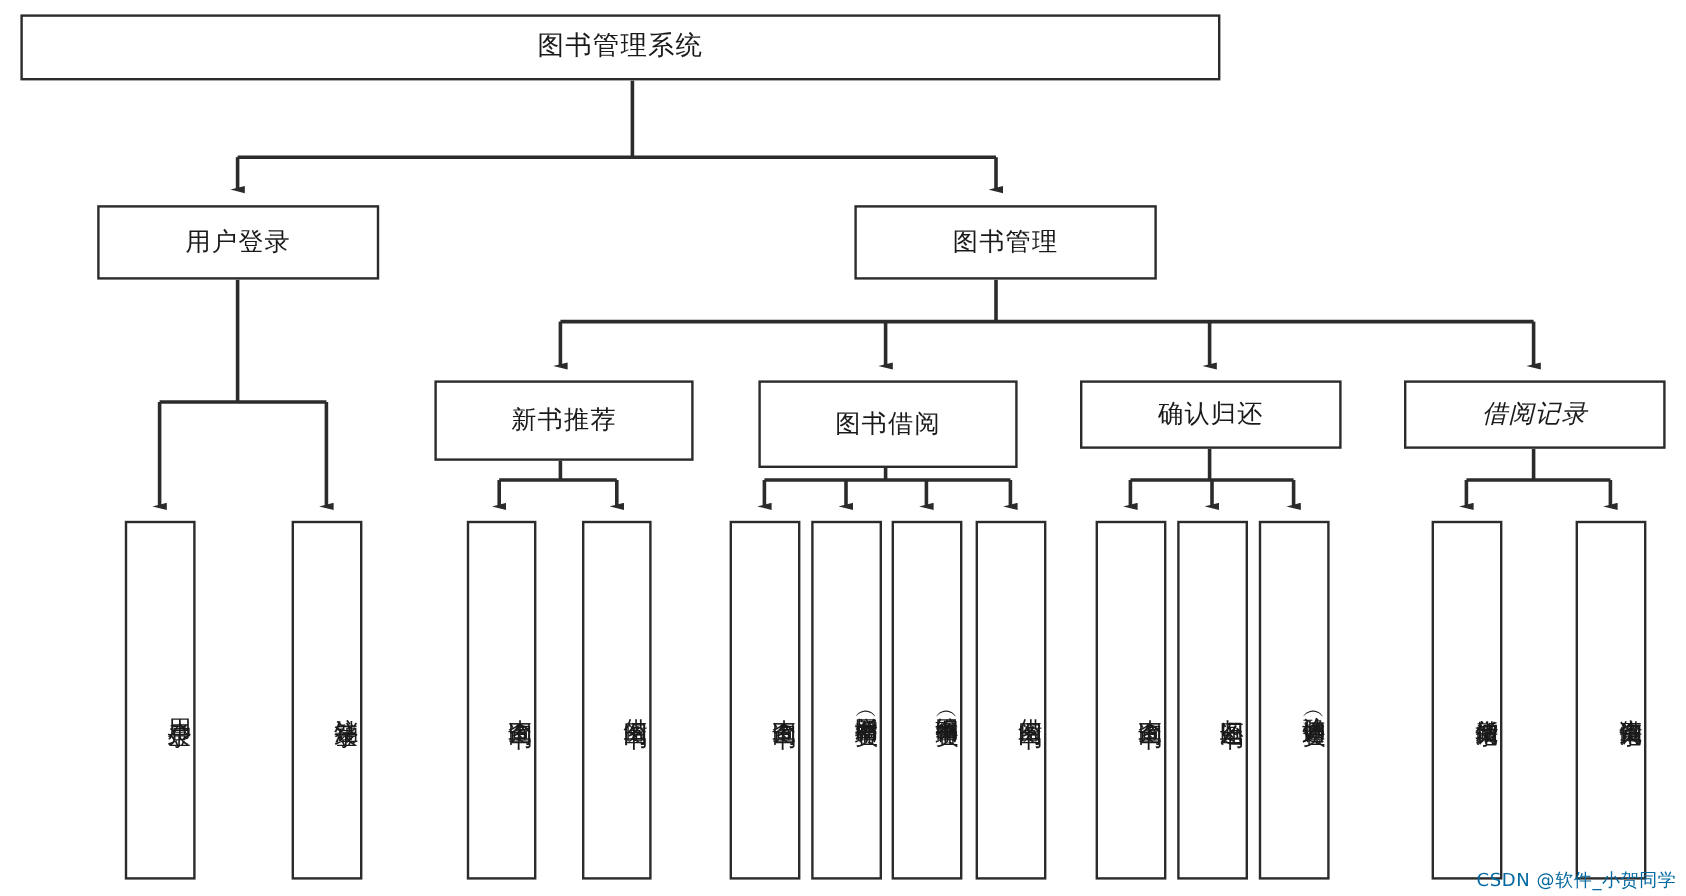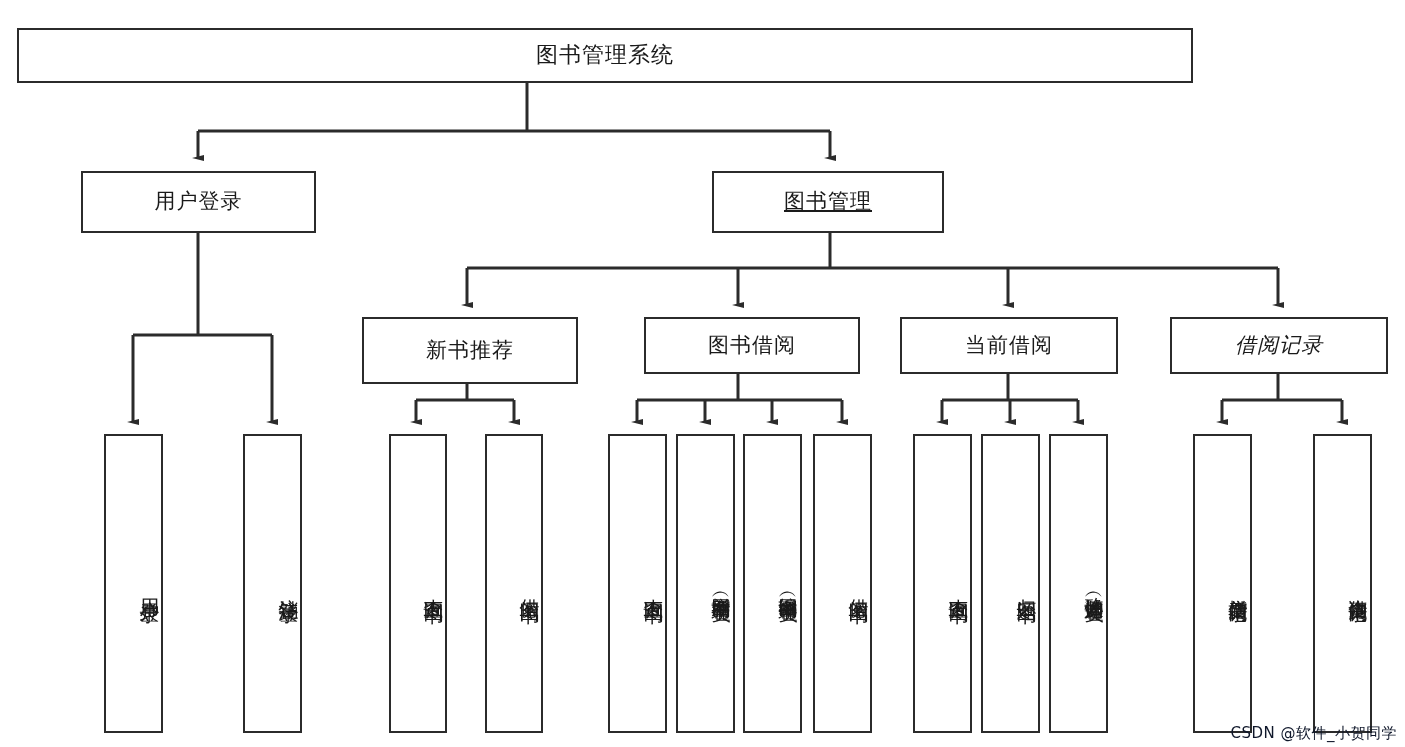--- a/index.html
+++ b/index.html
@@ -56,21 +56,21 @@
   }
   .title-node {
     font-size: 22px;
     letter-spacing: 1px;
   }
   .watermark {
     position: absolute;
     right: 8px;
     bottom: 4px;
     font-size: 15px;
-    color: #0f172a;
+    color: #0369a1;
     letter-spacing: 0.5px;
     white-space: nowrap;
     pointer-events: none;
   }
 </style>
 </head>
 <body>
 
 <div id="canvas">
 
@@ -119,28 +119,28 @@
       <path d="M1010,400 L1010,422" marker-end="url(#arrow)"></path>
       <path d="M1078,400 L1078,422" marker-end="url(#arrow)"></path>
 
       <path d="M1278,374 L1278,400"></path>
       <path d="M1222,400 L1342,400"></path>
       <path d="M1222,400 L1222,422" marker-end="url(#arrow)"></path>
       <path d="M1342,400 L1342,422" marker-end="url(#arrow)"></path>
     </g>
   </svg>
 
-  <div class="node node-h title-node" style="left:17px; top:28px; width:1176px; height:55px;">图书管理系统</div>
+  <div class="node node-h title-node" style="left:17px; top:12px; width:1000px; height:55px;">图书管理系统</div>
 
   <div class="node node-h" style="left:81px; top:171px; width:235px; height:62px;">用户登录</div>
-  <div class="node node-h" style="left:712px; top:171px; width:232px; height:62px;text-decoration:underline;">图书管理</div>
+  <div class="node node-h" style="left:712px; top:171px; width:252px; height:62px;">图书管理</div>
 
   <div class="node node-h" style="left:362px; top:317px; width:216px; height:67px;">新书推荐</div>
-  <div class="node node-h" style="left:632px; top:317px; width:216px; height:57px;margin-left:12px;">图书借阅</div>
-  <div class="node node-h" style="left:900px; top:317px; width:218px; height:57px;">当前借阅</div>
+  <div class="node node-h" style="left:632px; top:317px; width:216px; height:73px;">图书借阅</div>
+  <div class="node node-h" style="left:900px; top:317px; width:218px; height:57px;">确认归还</div>
   <div class="node node-h" style="left:1170px; top:317px; width:218px; height:57px;font-style:italic;">借阅记录</div>
 
   <div class="node node-v" style="left:104px; top:434px; width:59px; height:299px;">用户登录</div>
   <div class="node node-v" style="left:243px; top:434px; width:59px; height:299px;">注销登录</div>
 
   <div class="node node-v" style="left:389px; top:434px; width:58px; height:299px;">查询图书</div>
   <div class="node node-v" style="left:485px; top:434px; width:58px; height:299px;">借阅图书</div>
 
   <div class="node node-v" style="left:608px; top:434px; width:59px; height:299px;">查询图书</div>
   <div class="node node-v long" style="left:676px; top:434px; width:59px; height:299px;">新增图书（管理员）</div>

